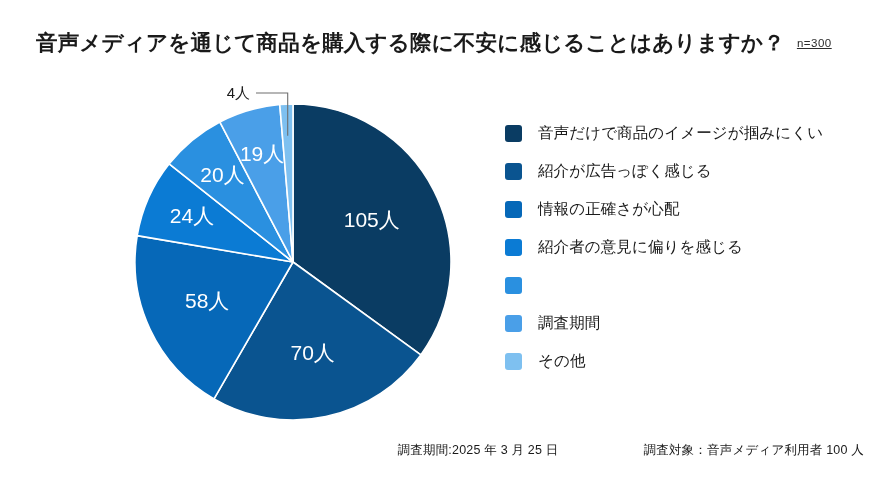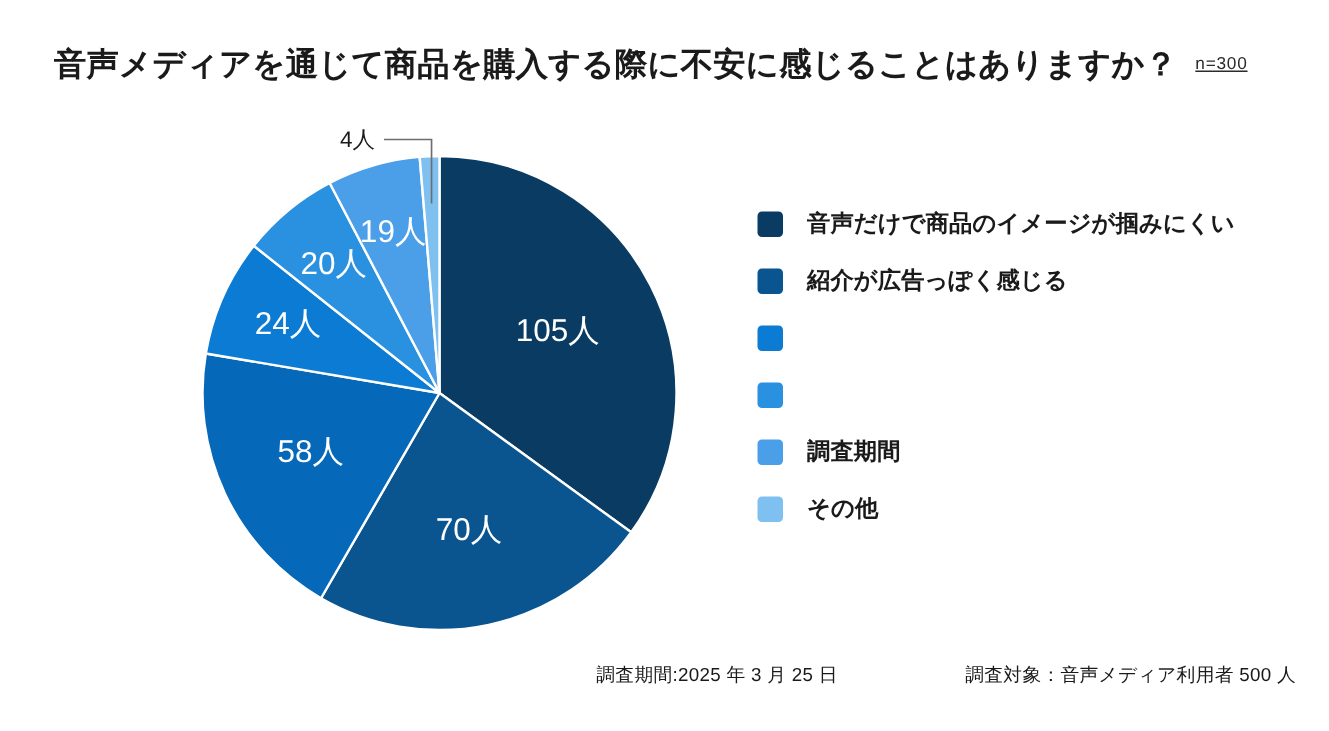--- a/index.html
+++ b/index.html
@@ -74,23 +74,22 @@
   .leader-line {
     stroke: #6e6e6e;
     stroke-width: 1.1;
     fill: none;
   }
 
   
   #legend {
     position: absolute;
     left: 505px;
-    top: 130px;
+    top: 114px;
     width: 360px;
-    font-weight: bold;
   }
   .legend-item {
     display: flex;
     align-items: center;
     height: 38px;
   }
   .legend-swatch {
     width: 17px;
     height: 17px;
     border-radius: 3px;
@@ -157,34 +156,39 @@
   <div id="legend">
       <div class="legend-item">
         <span class="legend-swatch" style="background: rgb(10, 60, 99);"></span>
         <span class="legend-label">音声だけで商品のイメージが掴みにくい</span>
       </div>
       <div class="legend-item">
         <span class="legend-swatch" style="background: rgb(10, 84, 144);"></span>
         <span class="legend-label">紹介が広告っぽく感じる</span>
       </div>
       <div class="legend-item">
+        <span class="legend-swatch" style="background: rgb(6, 104, 184);"></span>
+        <span class="legend-label">情報の正確さが心配</span>
+      </div>
+      <div class="legend-item">
         <span class="legend-swatch" style="background: rgb(11, 123, 212);"></span>
+        <span class="legend-label">紹介者の意見に偏りを感じる</span>
       </div>
       <div class="legend-item">
         <span class="legend-swatch" style="background: rgb(42, 144, 224);"></span>
       </div>
       <div class="legend-item">
         <span class="legend-swatch" style="background: rgb(74, 159, 232);"></span>
         <span class="legend-label">調査期間</span>
       </div>
       <div class="legend-item">
         <span class="legend-swatch" style="background: rgb(126, 192, 240);"></span>
         <span class="legend-label">その他</span>
       </div>
     </div>
 
   <div id="footer">
     <span>調査期間:2025 年 3 月 25 日</span>
     <span id="footer-gap"></span>
-    <span>調査対象：音声メディア利用者 500 人</span>
+    <span>調査対象：音声メディア利用者 100 人</span>
   </div>
 
 </div>
 
 </body></html>

